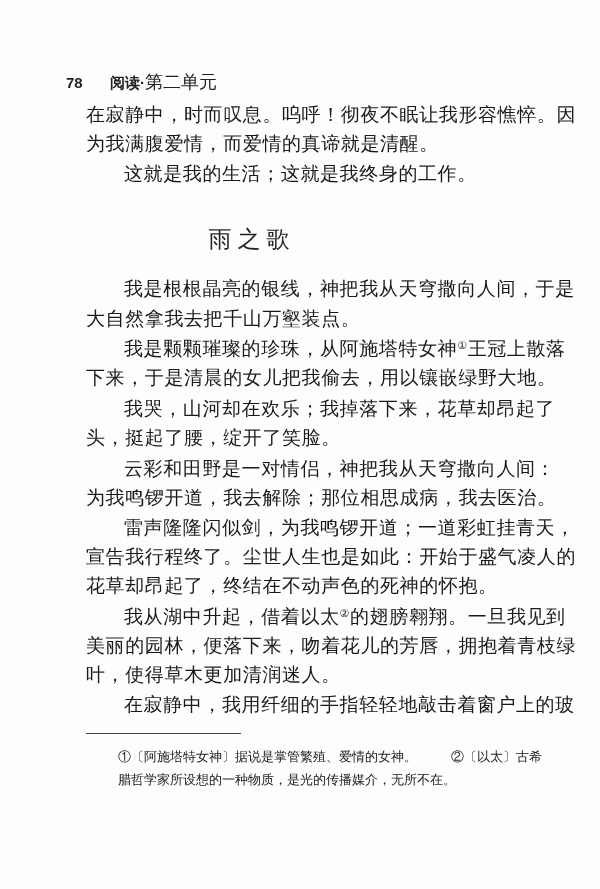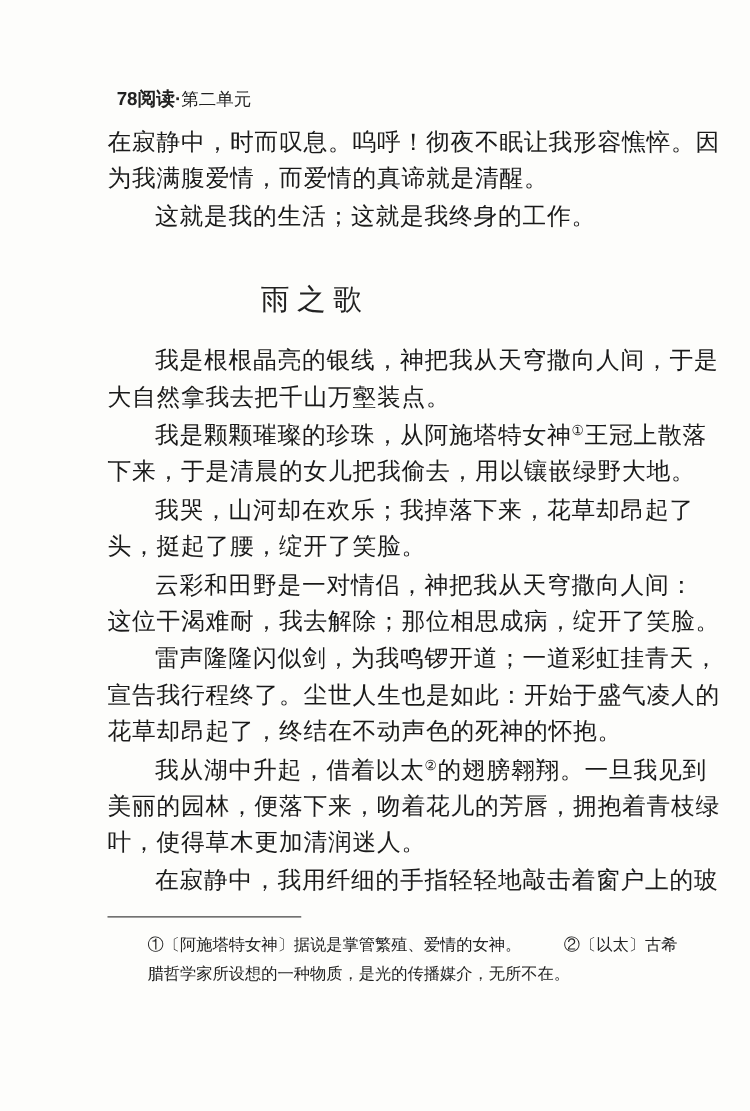--- a/index.html
+++ b/index.html
@@ -2,22 +2,22 @@
 <html><head>
   <meta charset="utf-8">
   <style>
     html, body { margin:0; padding:0; }
     body {
       width:600px; height:889px; background:#fdfdfb; position:relative; overflow:hidden;
       font-family: "DejaVu Serif", "Liberation Serif", serif; color:#1a1a1a;
     }
     .header { position:absolute; top:70px; left:66px; font-size:15px; font-weight:bold;
       font-family:"Liberation Sans","DejaVu Sans",sans-serif; color:#222; }
-    .header .pg { display:inline-block; width:44px;text-align:right; }
-    .header .sect { font-weight:normal; font-size:14px;text-align:center; }
+    .header .pg { display:inline-block; width:44px; }
+    .header .sect { font-weight:normal; font-size:18px;text-align:center; }
     .line { position:absolute; left:86px; width:488px; font-size:19px; line-height:26px;
       white-space:nowrap; letter-spacing:0.6px; }
     .line.indent { left:124px; width:450px; }
     .title { position:absolute; top:224px; left:0; width:504px; text-align:center;
       font-family:"DejaVu Sans","Liberation Sans",sans-serif; font-size:23px; letter-spacing:6px; color:#222; }
     .rule { position:absolute; left:86px; top:733px; width:155px; height:0; border-top:1px solid #444; }
     .fn { position:absolute; left:118px; font-size:13px; line-height:20px; white-space:nowrap; color:#222; }
     sup { font-size:11px; vertical-align:6px; line-height:0; }
   </style>
 </head>
@@ -36,21 +36,21 @@
 <div class="title">雨之歌</div>
 
 <div>
   <div class="line indent" style="top:275px">我是根根晶亮的银线，神把我从天穹撒向人间，于是</div>
   <div class="line" style="top:305px">大自然拿我去把千山万壑装点。</div>
   <div class="line indent" style="top:335px"><span>我是颗颗璀璨的珍珠，从阿施塔特女神</span><sup>①</sup><span>王冠上散落</span></div>
   <div class="line" style="top:364px">下来，于是清晨的女儿把我偷去，用以镶嵌绿野大地。</div>
   <div class="line indent" style="top:395px">我哭，山河却在欢乐；我掉落下来，花草却昂起了</div>
   <div class="line" style="top:424px">头，挺起了腰，绽开了笑脸。</div>
   <div class="line indent" style="top:455px">云彩和田野是一对情侣，神把我从天穹撒向人间：</div>
-  <div class="line" style="top:484px">这位干渴难耐，我去解除；那位相思成病，绽开了笑脸。</div>
+  <div class="line" style="top:484px">为我鸣锣开道，我去解除；那位相思成病，我去医治。</div>
   <div class="line indent" style="top:514px">雷声隆隆闪似剑，为我鸣锣开道；一道彩虹挂青天，</div>
   <div class="line" style="top:543px">宣告我行程终了。尘世人生也是如此：开始于盛气凌人的</div>
   <div class="line" style="top:572px">花草却昂起了，终结在不动声色的死神的怀抱。</div>
   <div class="line indent" style="top:603px"><span>我从湖中升起，借着以太</span><sup>②</sup><span>的翅膀翱翔。一旦我见到</span></div>
   <div class="line" style="top:632px">美丽的园林，便落下来，吻着花儿的芳唇，拥抱着青枝绿</div>
   <div class="line" style="top:661px">叶，使得草木更加清润迷人。</div>
   <div class="line indent" style="top:691px">在寂静中，我用纤细的手指轻轻地敲击着窗户上的玻</div>
 </div>
 
 <div class="rule"></div>

